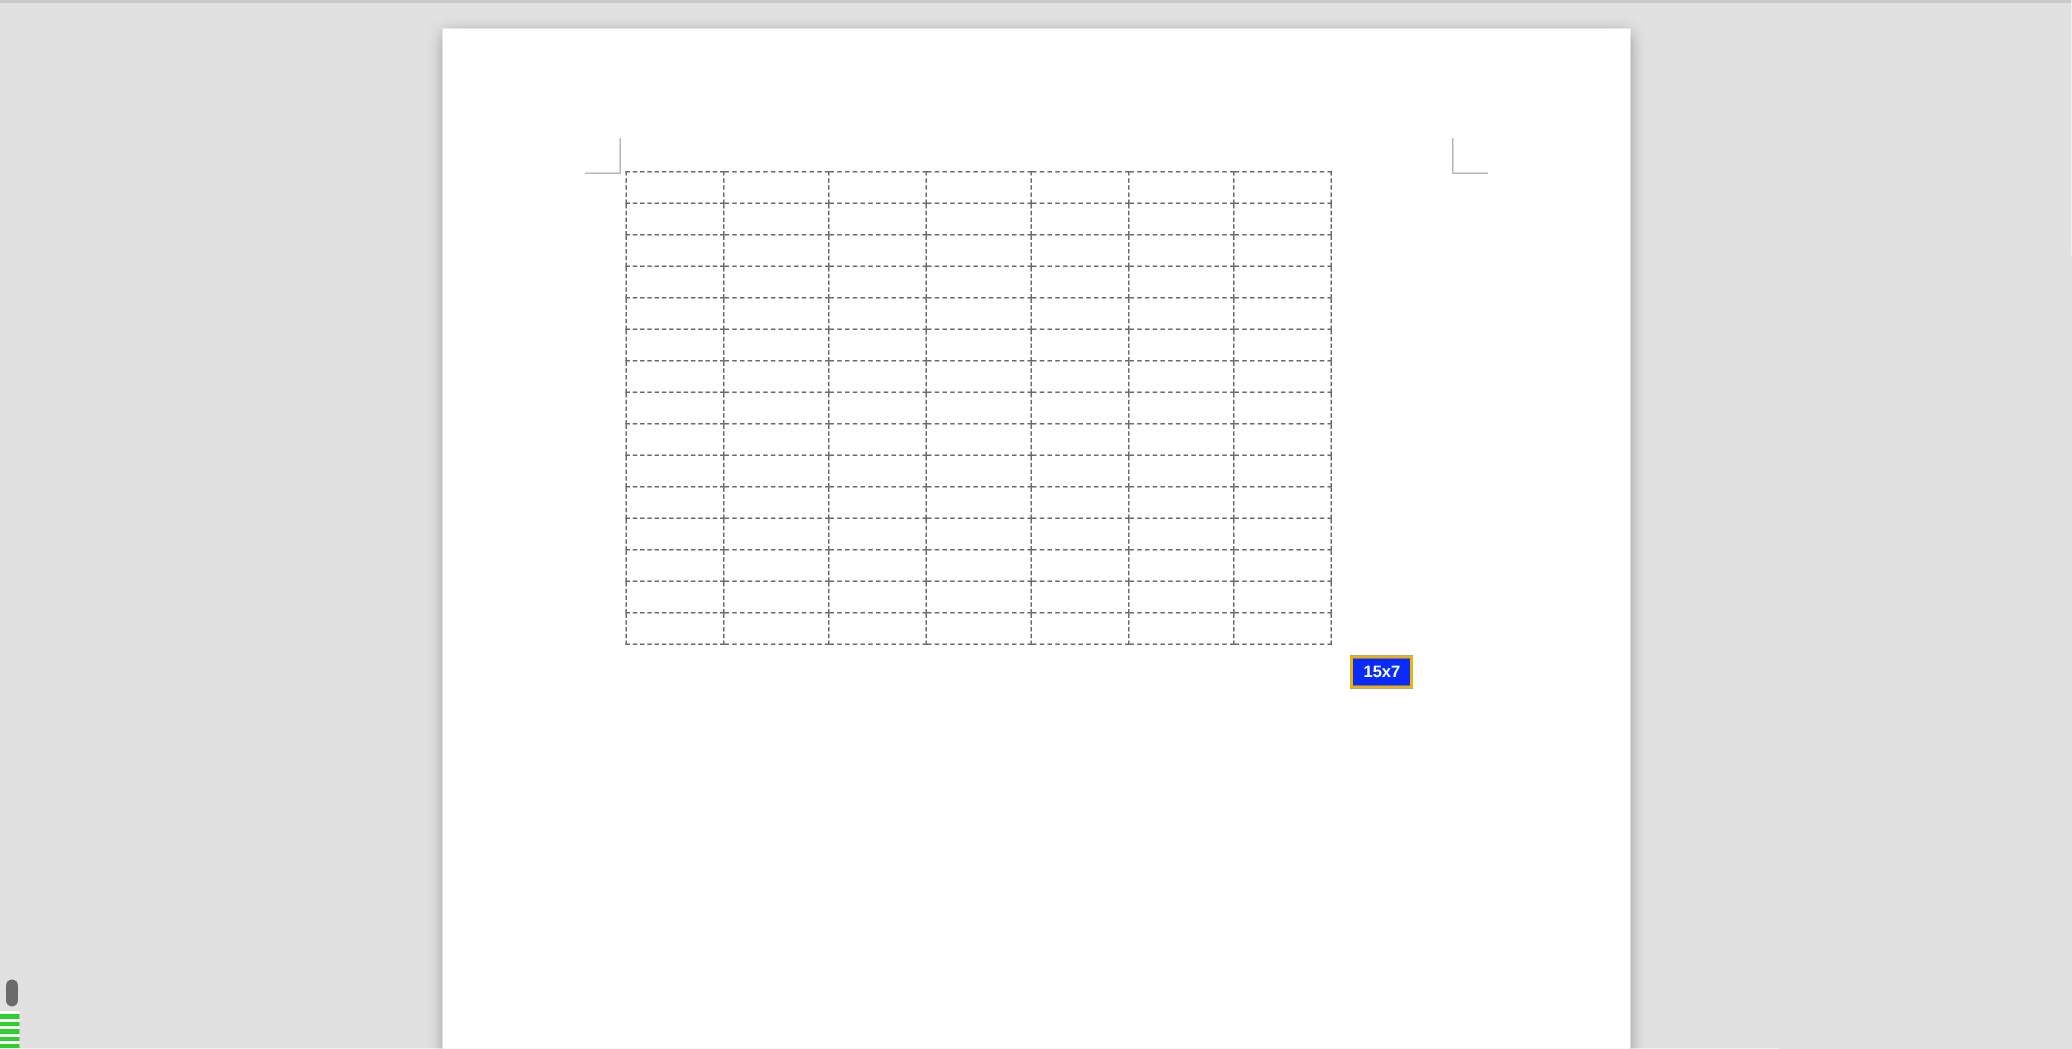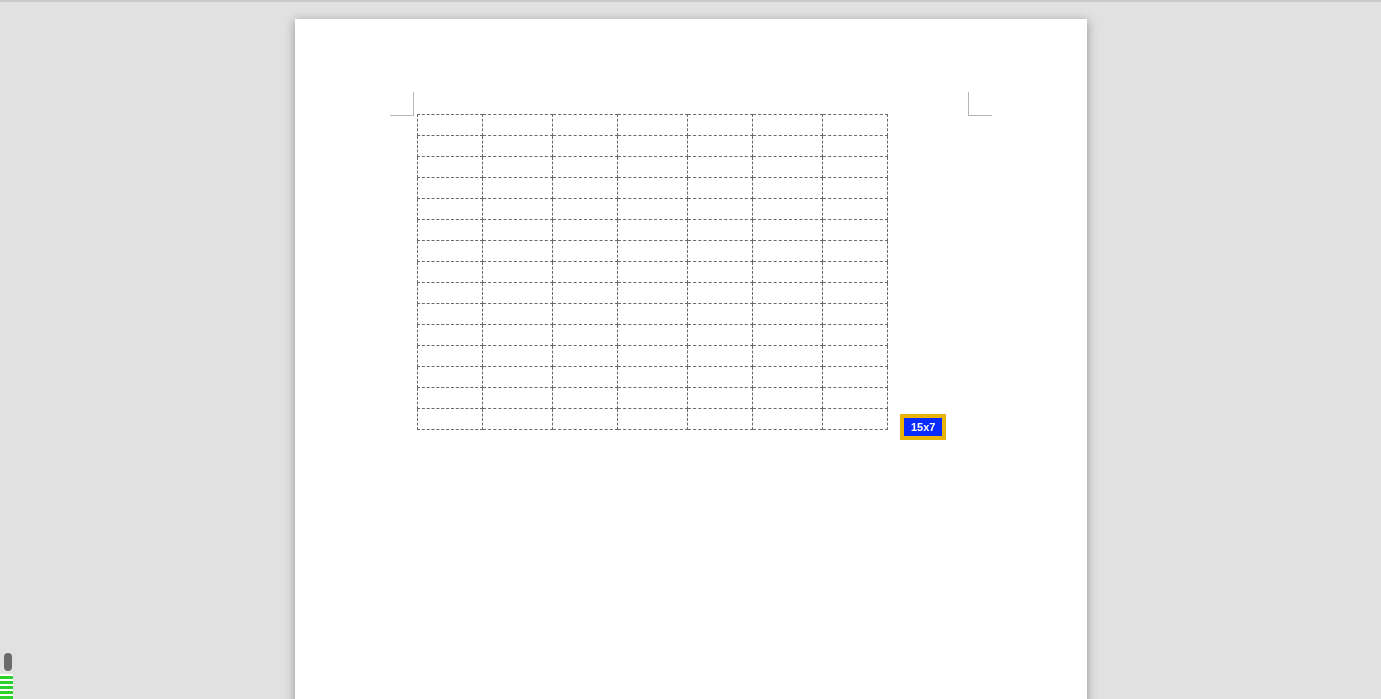--- a/index.html
+++ b/index.html
@@ -50,27 +50,27 @@
       padding: 0;
     }
     
     .cw-a { width: 65px; }
     .cw-b { width: 70px; }
 
     
     .size-tooltip {
       position: absolute;
       left: 605px;
-      top: 395px;
+      top: 418px;
       display: inline-block;
       background: #0a2bff;
       color: #ffffff;
       font: bold 11px Arial, sans-serif;
       padding: 3px 7px;
-      border: 4px solid #eab308;
+      border: 2px solid #eab308;
       white-space: nowrap;
     }
 
     
     .nub-gray {
       position: absolute;
       left: 4px; bottom: 28px;
       width: 8px; height: 18px;
       background: #6b6b6b;
       border-radius: 4px;

